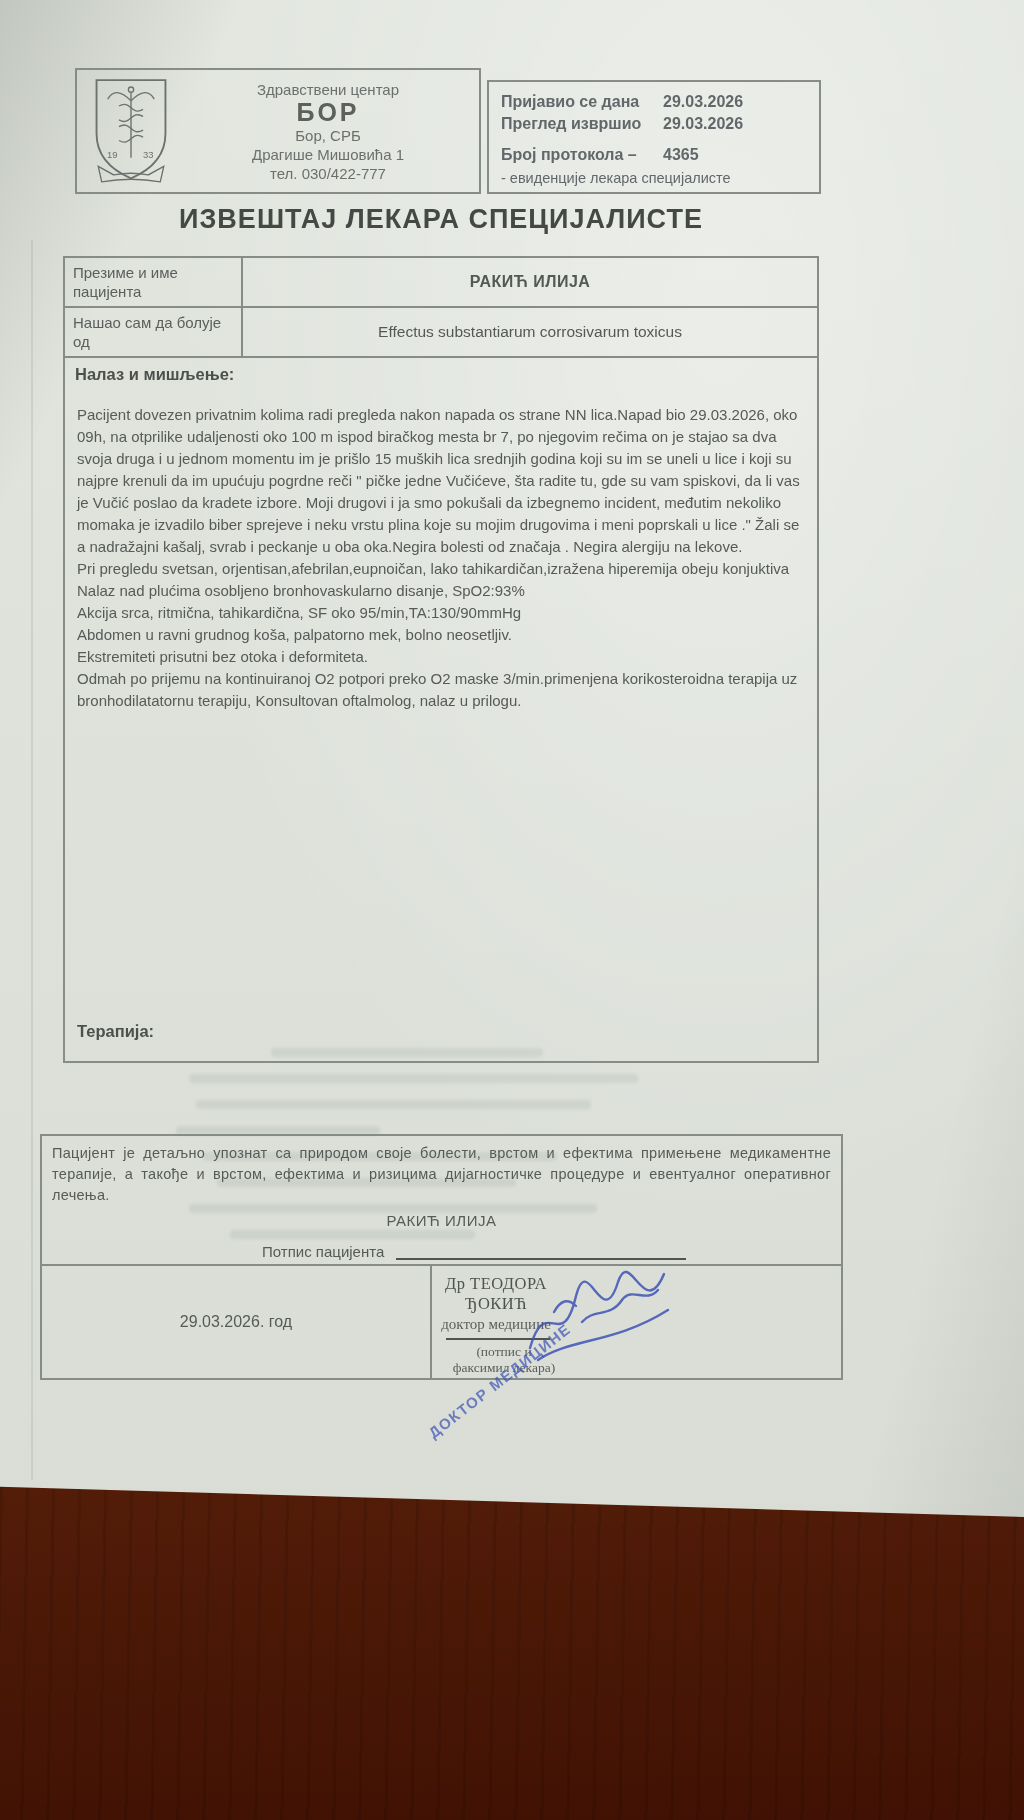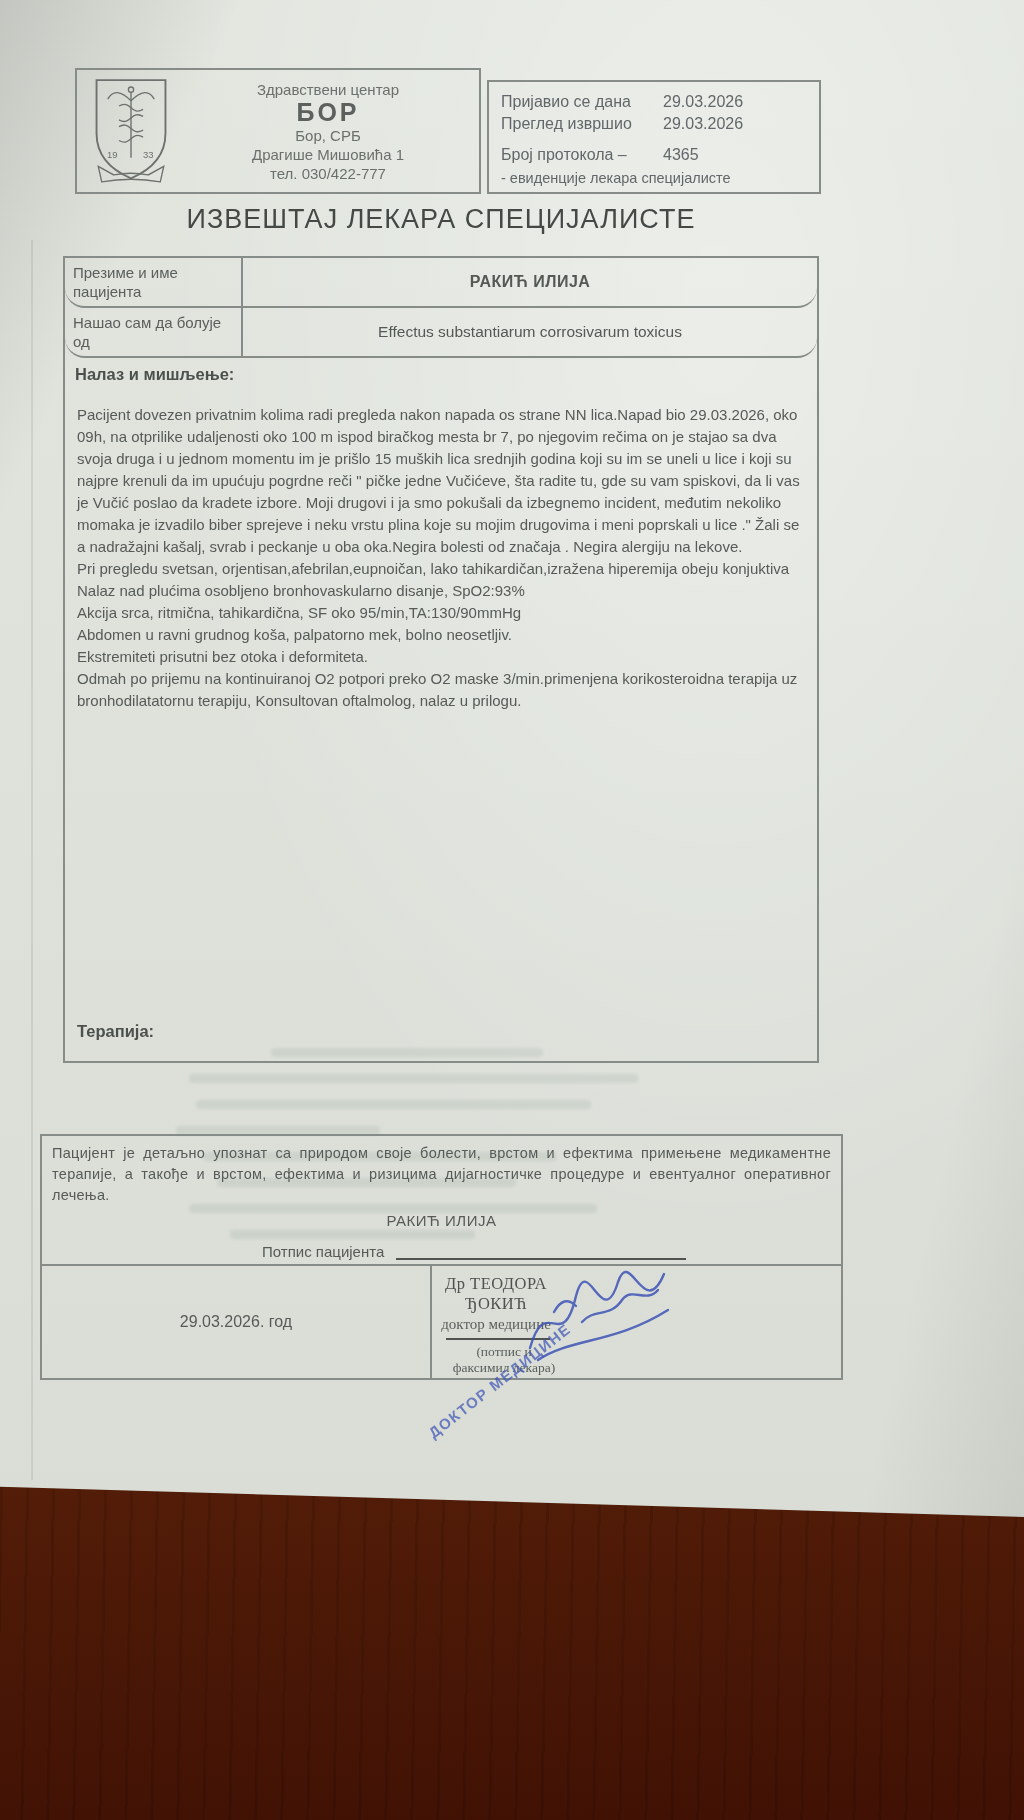--- a/index.html
+++ b/index.html
@@ -41,37 +41,37 @@
   }
   .logo { width:92px; height:112px; margin-left:8px; flex:0 0 auto; }
   .logo svg { width:100%; height:100%; }
   .clinic-info { flex:1; text-align:center; color:#6b706d; font-size:15px; line-height:19px; }
   .clinic-name { font-size:25px; font-weight:bold; letter-spacing:3px; color:#5c615e; line-height:27px; }
 
   .reg-box {
     position:absolute; left:487px; top:80px; width:334px; height:114px;
     border:2px solid #868c88; padding:9px 12px; color:#62676a; font-size:16px; line-height:22px;
   }
-  .reg-row { display:flex; }
+  .reg-row { display:flex;font-weight:bold; }
   .reg-label { width:162px; flex:0 0 auto; }
   .reg-note { font-size:14.5px; margin-top:1px; }
   .reg-proto { margin-top:9px;align-items:center; }
 
   
   .doc-title {
     position:absolute; left:63px; top:204px; width:756px;
-    text-align:center; font-size:27px; font-weight:normal; letter-spacing:1px; color:#444946;
+    text-align:center; font-size:27px; font-weight:bold; letter-spacing:1px; color:#444946;
   }
 
   
   .main-table {
     position:absolute; left:63px; top:256px; width:756px;
     border:2px solid #868c88;
   }
-  .tr { display:grid; grid-template-columns:178px 1fr; border-bottom:2px solid #868c88;border-radius:20px; }
+  .tr { display:grid; grid-template-columns:178px 1fr; border-bottom:2px solid #868c88; }
   .tr .td-label { padding:5px 8px; font-size:15px; line-height:19px; color:#5b605d; border-right:2px solid #868c88; }
   .tr .td-value { display:flex; align-items:center; justify-content:center; font-size:15.5px; color:#545956; }
   .tr.row-name { min-height:48px; }
   .tr.row-name .td-value { font-weight:bold; font-size:16px; letter-spacing:0.5px; }
   .tr.row-diag { min-height:38px; }
 
   .findings { position:relative; height:703px; }
   .findings-heading { padding:7px 10px; font-weight:bold; font-size:16.5px; color:#4c514e; }
   .findings-body {
     position:absolute; top:46px; left:12px; right:14px;

